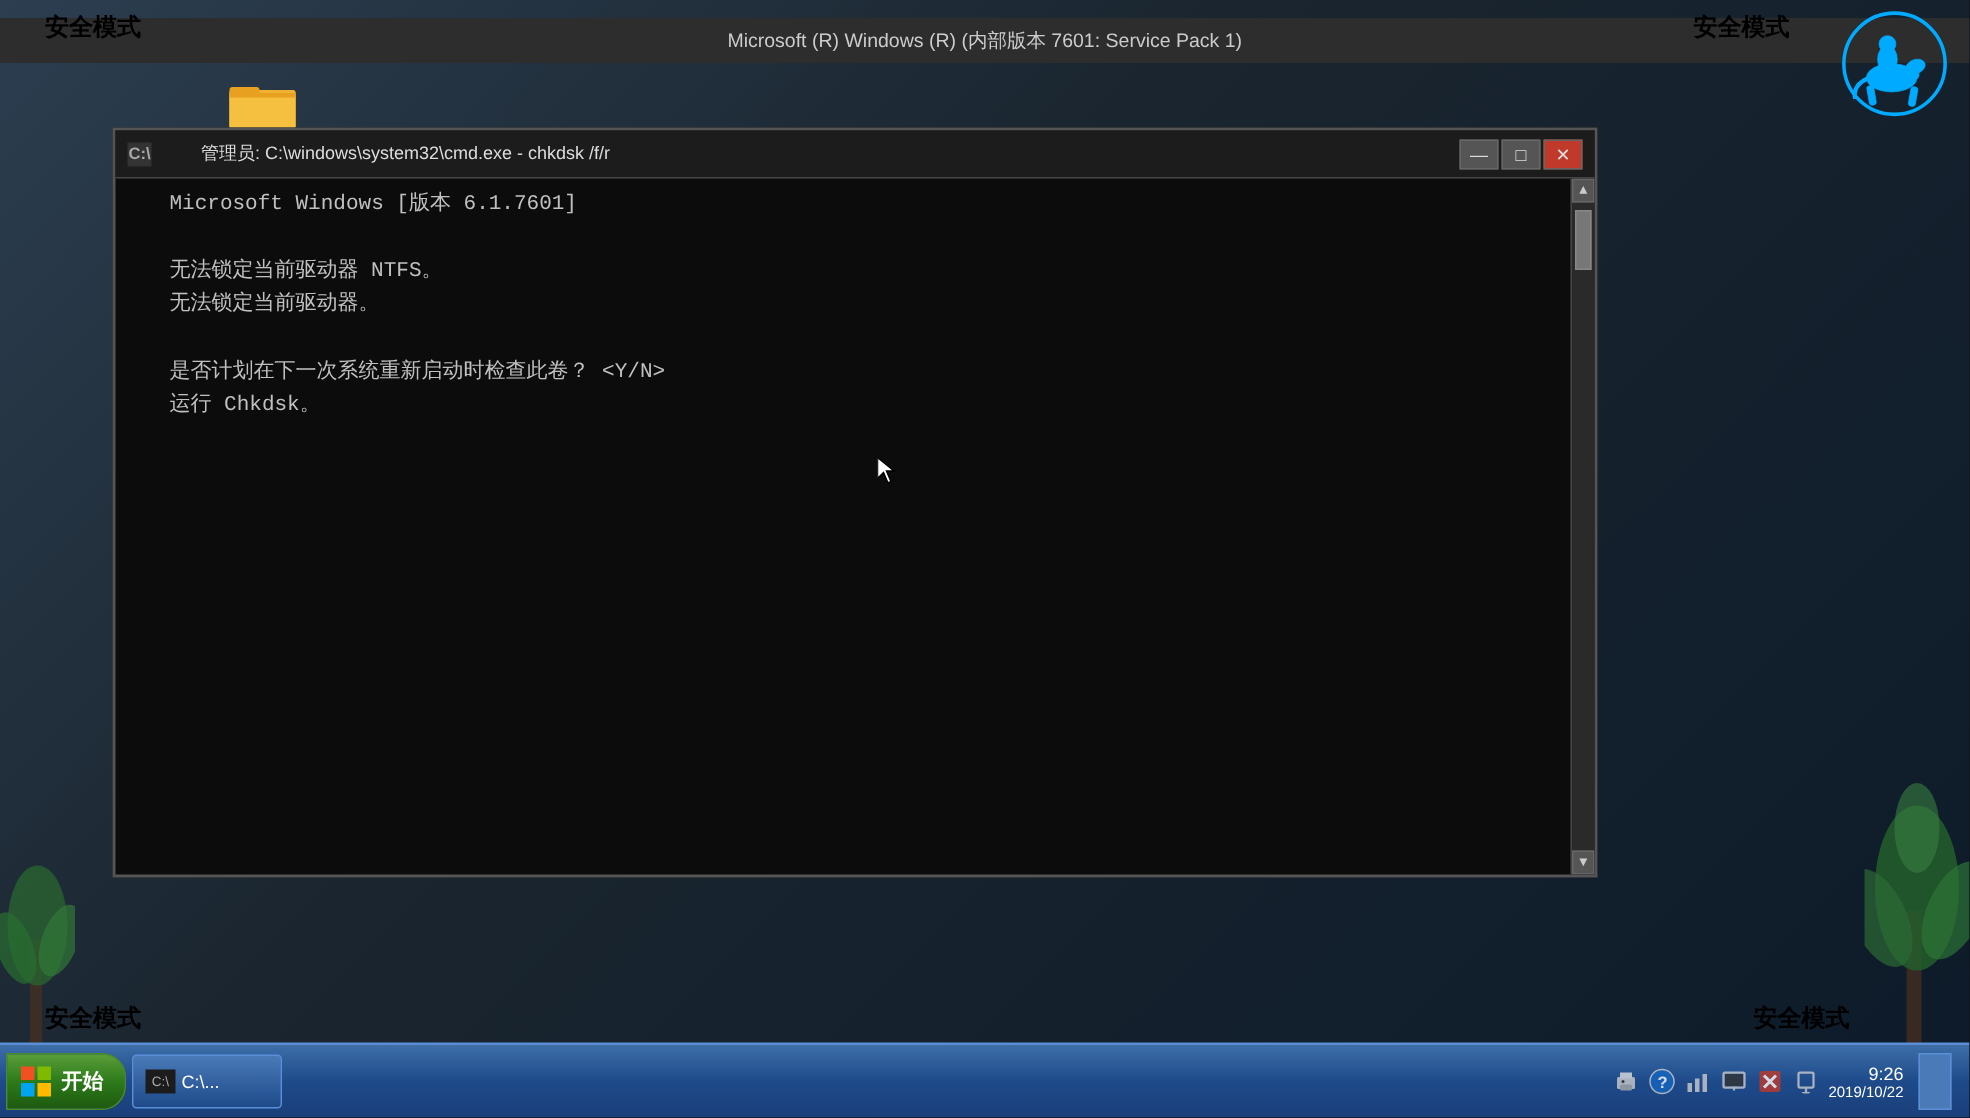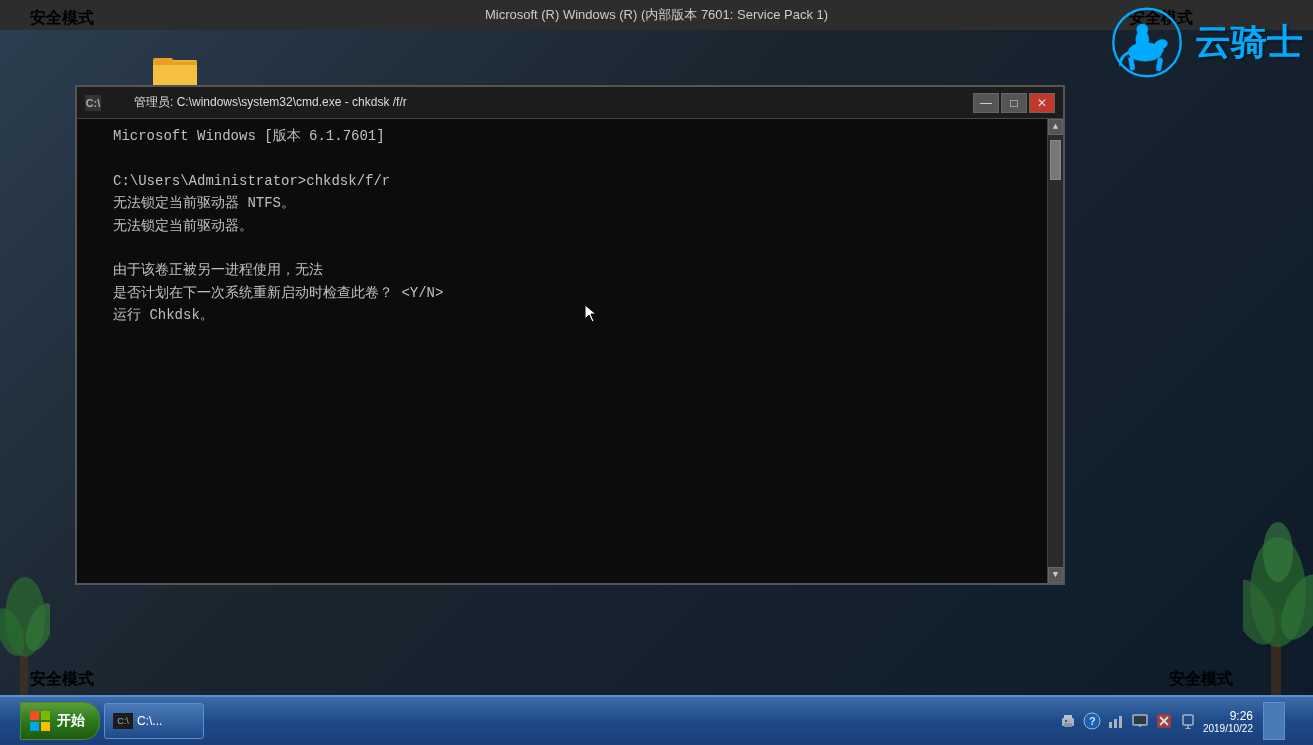--- a/index.html
+++ b/index.html
@@ -54,21 +54,21 @@
       right: 80px;
       color: #000;
       font-size: 16px;
       font-weight: bold;
       font-family: Arial, sans-serif;
     }
 
     
     .os-top-bar {
       position: absolute;
-      top: 0;
+      top: 12px;
       left: 0;
       right: 0;
       height: 30px;
       background: #2d2d2d;
       display: flex;
       align-items: center;
       justify-content: center;
       color: #ccc;
       font-size: 13px;
       font-family: Arial, sans-serif;
@@ -258,21 +258,21 @@
     .taskbar {
       position: absolute;
       bottom: 0;
       left: 0;
       right: 0;
       height: 50px;
       background: linear-gradient(to bottom, #3d6ea8 0%, #1e4a8a 50%, #1a3f7a 100%);
       display: flex;
       align-items: center;
       gap: 4px;
-      padding: 0 20px;
+      padding: 0 4px;
       border-top: 2px solid #5a8fd8;
     }
 
     .start-button {
       height: 38px;
       background: linear-gradient(to bottom, #5a9e3a 0%, #2d7a1a 50%, #1e5a10 100%);
       border: 1px solid #4a8a2a;
       border-radius: 0 16px 16px 0;
       padding: 0 14px 0 8px;
       display: flex;
@@ -427,21 +427,20 @@
         <ellipse cx="35" cy="37" rx="7" ry="10"></ellipse>
 
         <circle cx="35" cy="26" r="6"></circle>
 
         <rect x="20" y="56" width="5" height="14" rx="2" transform="rotate(-10 20 56)"></rect>
         <rect x="52" y="56" width="5" height="14" rx="2" transform="rotate(10 52 56)"></rect>
 
         <path d="M22 50 Q10 55 12 65" stroke="#00aaff" stroke-width="3" fill="none"></path>
       </g>
     </svg>
-    <span class="logo-text">云骑士</span>
   </div>
 
   <div class="desktop-icon" style="top: 50px; left: 140px;">
     <svg class="folder-svg" viewBox="0 0 48 40" xmlns="http://www.w3.org/2000/svg">
       <rect x="2" y="10" width="44" height="26" rx="2" fill="#e8a020"></rect>
       <rect x="2" y="10" width="44" height="26" rx="2" fill="#f0b030"></rect>
       <rect x="2" y="8" width="20" height="6" rx="2" fill="#e8a020"></rect>
       <rect x="2" y="12" width="44" height="24" rx="2" fill="#f5c040"></rect>
       <rect x="2" y="12" width="44" height="3" fill="#e8a020"></rect>
     </svg>
@@ -486,25 +485,23 @@
       <div class="cmd-titlebar-buttons">
         <div class="cmd-btn">—</div>
         <div class="cmd-btn">□</div>
         <div class="cmd-btn close-btn">✕</div>
       </div>
     </div>
     <div class="cmd-body">
       <div class="cmd-content" id="cmd-output">
           <div class="cmd-line">Microsoft Windows [版本 6.1.7601]</div>
           <div class="cmd-line">&nbsp;</div>
-          <div class="cmd-line">C:\Users\Administrator&gt;chkdsk/f/r</div>
           <div class="cmd-line">无法锁定当前驱动器 NTFS。</div>
           <div class="cmd-line">无法锁定当前驱动器。</div>
           <div class="cmd-line">&nbsp;</div>
-          <div class="cmd-line">由于该卷正被另一进程使用，无法</div>
           <div class="cmd-line">是否计划在下一次系统重新启动时检查此卷？ &lt;Y/N&gt;</div>
           <div class="cmd-line">运行 Chkdsk。</div>
         </div>
       <div class="cmd-scrollbar">
         <div class="scrollbar-btn">▲</div>
         <div class="scrollbar-track">
           <div class="scrollbar-thumb"></div>
         </div>
         <div class="scrollbar-btn">▼</div>
       </div>

